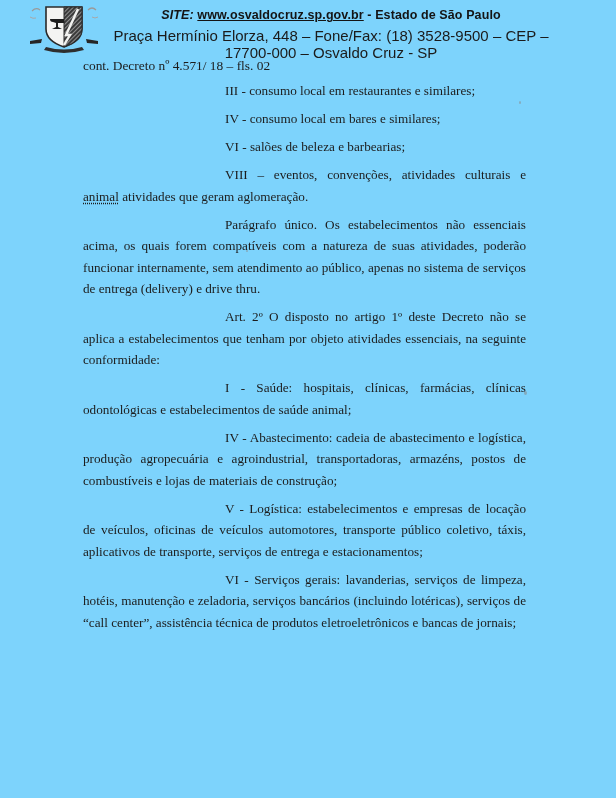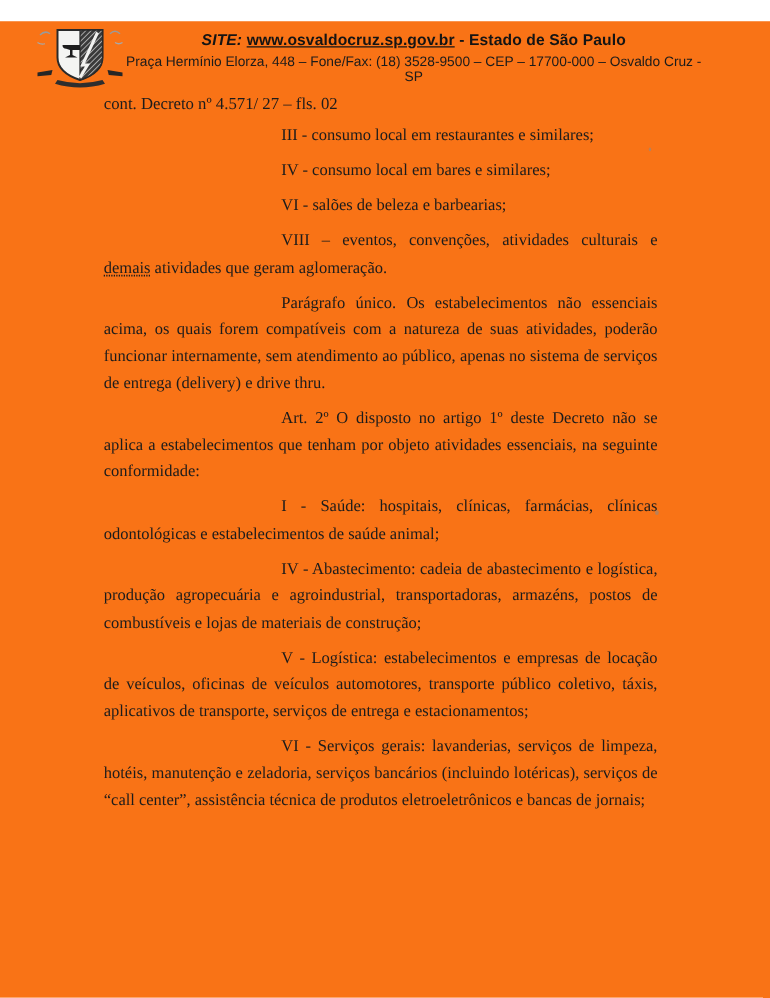--- a/index.html
+++ b/index.html
@@ -5,40 +5,39 @@
   html, body { margin: 0; padding: 0; }
   body {
     width: 616px; height: 798px;
     background: #ffffff;
     font-family: "Liberation Serif", serif;
     position: relative;
     overflow: hidden;
   }
   .page {
     position: absolute; inset: 0;
-    background: #f97316;
+    background: #7dd3fc;
     color: #1d1d1d;
-    margin-top: 17px;
   }
 
   
   .header { position: absolute; left: 0; top: 0; width: 616px; height: 58px; }
   .logo {
     position: absolute; left: 26px; top: 3px; width: 76px; height: 52px;
   }
   .header-text {
     position: absolute; left: 100px; top: 8px; width: 462px;
     font-family: "Liberation Sans", sans-serif;
     text-align: center;
     color: #141414;
   }
   .site-line { font-size: 12.5px; font-weight: bold; letter-spacing: 0.1px; }
   .site-label { font-style: italic; }
   .site-url { text-decoration: underline; }
-  .address-line { font-size: 11px; font-weight: normal; margin-top: 5px; color: #1b1b1b; }
+  .address-line { font-size: 15px; font-weight: normal; margin-top: 5px; color: #1b1b1b; }
 
   
   .cont-line {
     position: absolute; left: 83px; top: 58px;
     font-size: 13.4px; color: #1c1c1c;
   }
   .doc-body {
     position: absolute; left: 83px; top: 80px; width: 443px;
     font-size: 13.2px; line-height: 21.5px;
     text-align: justify;
@@ -90,27 +89,27 @@
     <div class="header-text">
       <div class="site-line">
         <span class="site-label">SITE:</span>
         <span class="site-url">www.osvaldocruz.sp.gov.br</span>
         <span class="site-suffix">- Estado de São Paulo</span>
       </div>
       <div class="address-line">Praça Hermínio Elorza, 448 –  Fone/Fax: (18) 3528-9500  – CEP  – 17700-000 – Osvaldo Cruz - SP</div>
     </div>
   </div>
 
-  <div class="cont-line">cont. Decreto nº 4.571/ 27 – fls. 02</div>
+  <div class="cont-line">cont. Decreto nº 4.571/ 18 – fls. 02</div>
 
   <div class="doc-body">
       <p class="para">III - consumo local em restaurantes e similares;</p>
       <p class="para">IV - consumo local em bares e similares;</p>
       <p class="para">VI - salões de beleza e barbearias;</p>
-      <p class="para">VIII – eventos, convenções, atividades culturais e <span class="uw">demais</span> atividades que geram aglomeração.</p>
+      <p class="para">VIII – eventos, convenções, atividades culturais e <span class="uw">animal</span> atividades que geram aglomeração.</p>
       <p class="para">Parágrafo único. Os estabelecimentos não essenciais acima, os quais forem compatíveis com a natureza de suas atividades, poderão funcionar internamente, sem atendimento ao público, apenas no sistema de serviços de entrega (delivery) e drive thru.</p>
       <p class="para">Art. 2º  O disposto no artigo 1º deste Decreto não se aplica a estabelecimentos que tenham por objeto atividades essenciais, na seguinte conformidade:</p>
       <p class="para">I - Saúde: hospitais, clínicas, farmácias, clínicas odontológicas e estabelecimentos de saúde animal;</p>
       <p class="para">IV - Abastecimento: cadeia de abastecimento e logística, produção agropecuária e agroindustrial, transportadoras, armazéns, postos de combustíveis e lojas de materiais de construção;</p>
       <p class="para">V - Logística: estabelecimentos e empresas de locação de veículos, oficinas de veículos automotores, transporte público coletivo, táxis, aplicativos de transporte, serviços de entrega e estacionamentos;</p>
       <p class="para">VI - Serviços gerais: lavanderias, serviços de limpeza, hotéis, manutenção e zeladoria, serviços bancários (incluindo lotéricas), serviços de “call center”, assistência técnica de produtos eletroeletrônicos e bancas de jornais;</p>
     </div>
 
   <div class="speck s1"></div>
   <div class="speck s2"></div>

